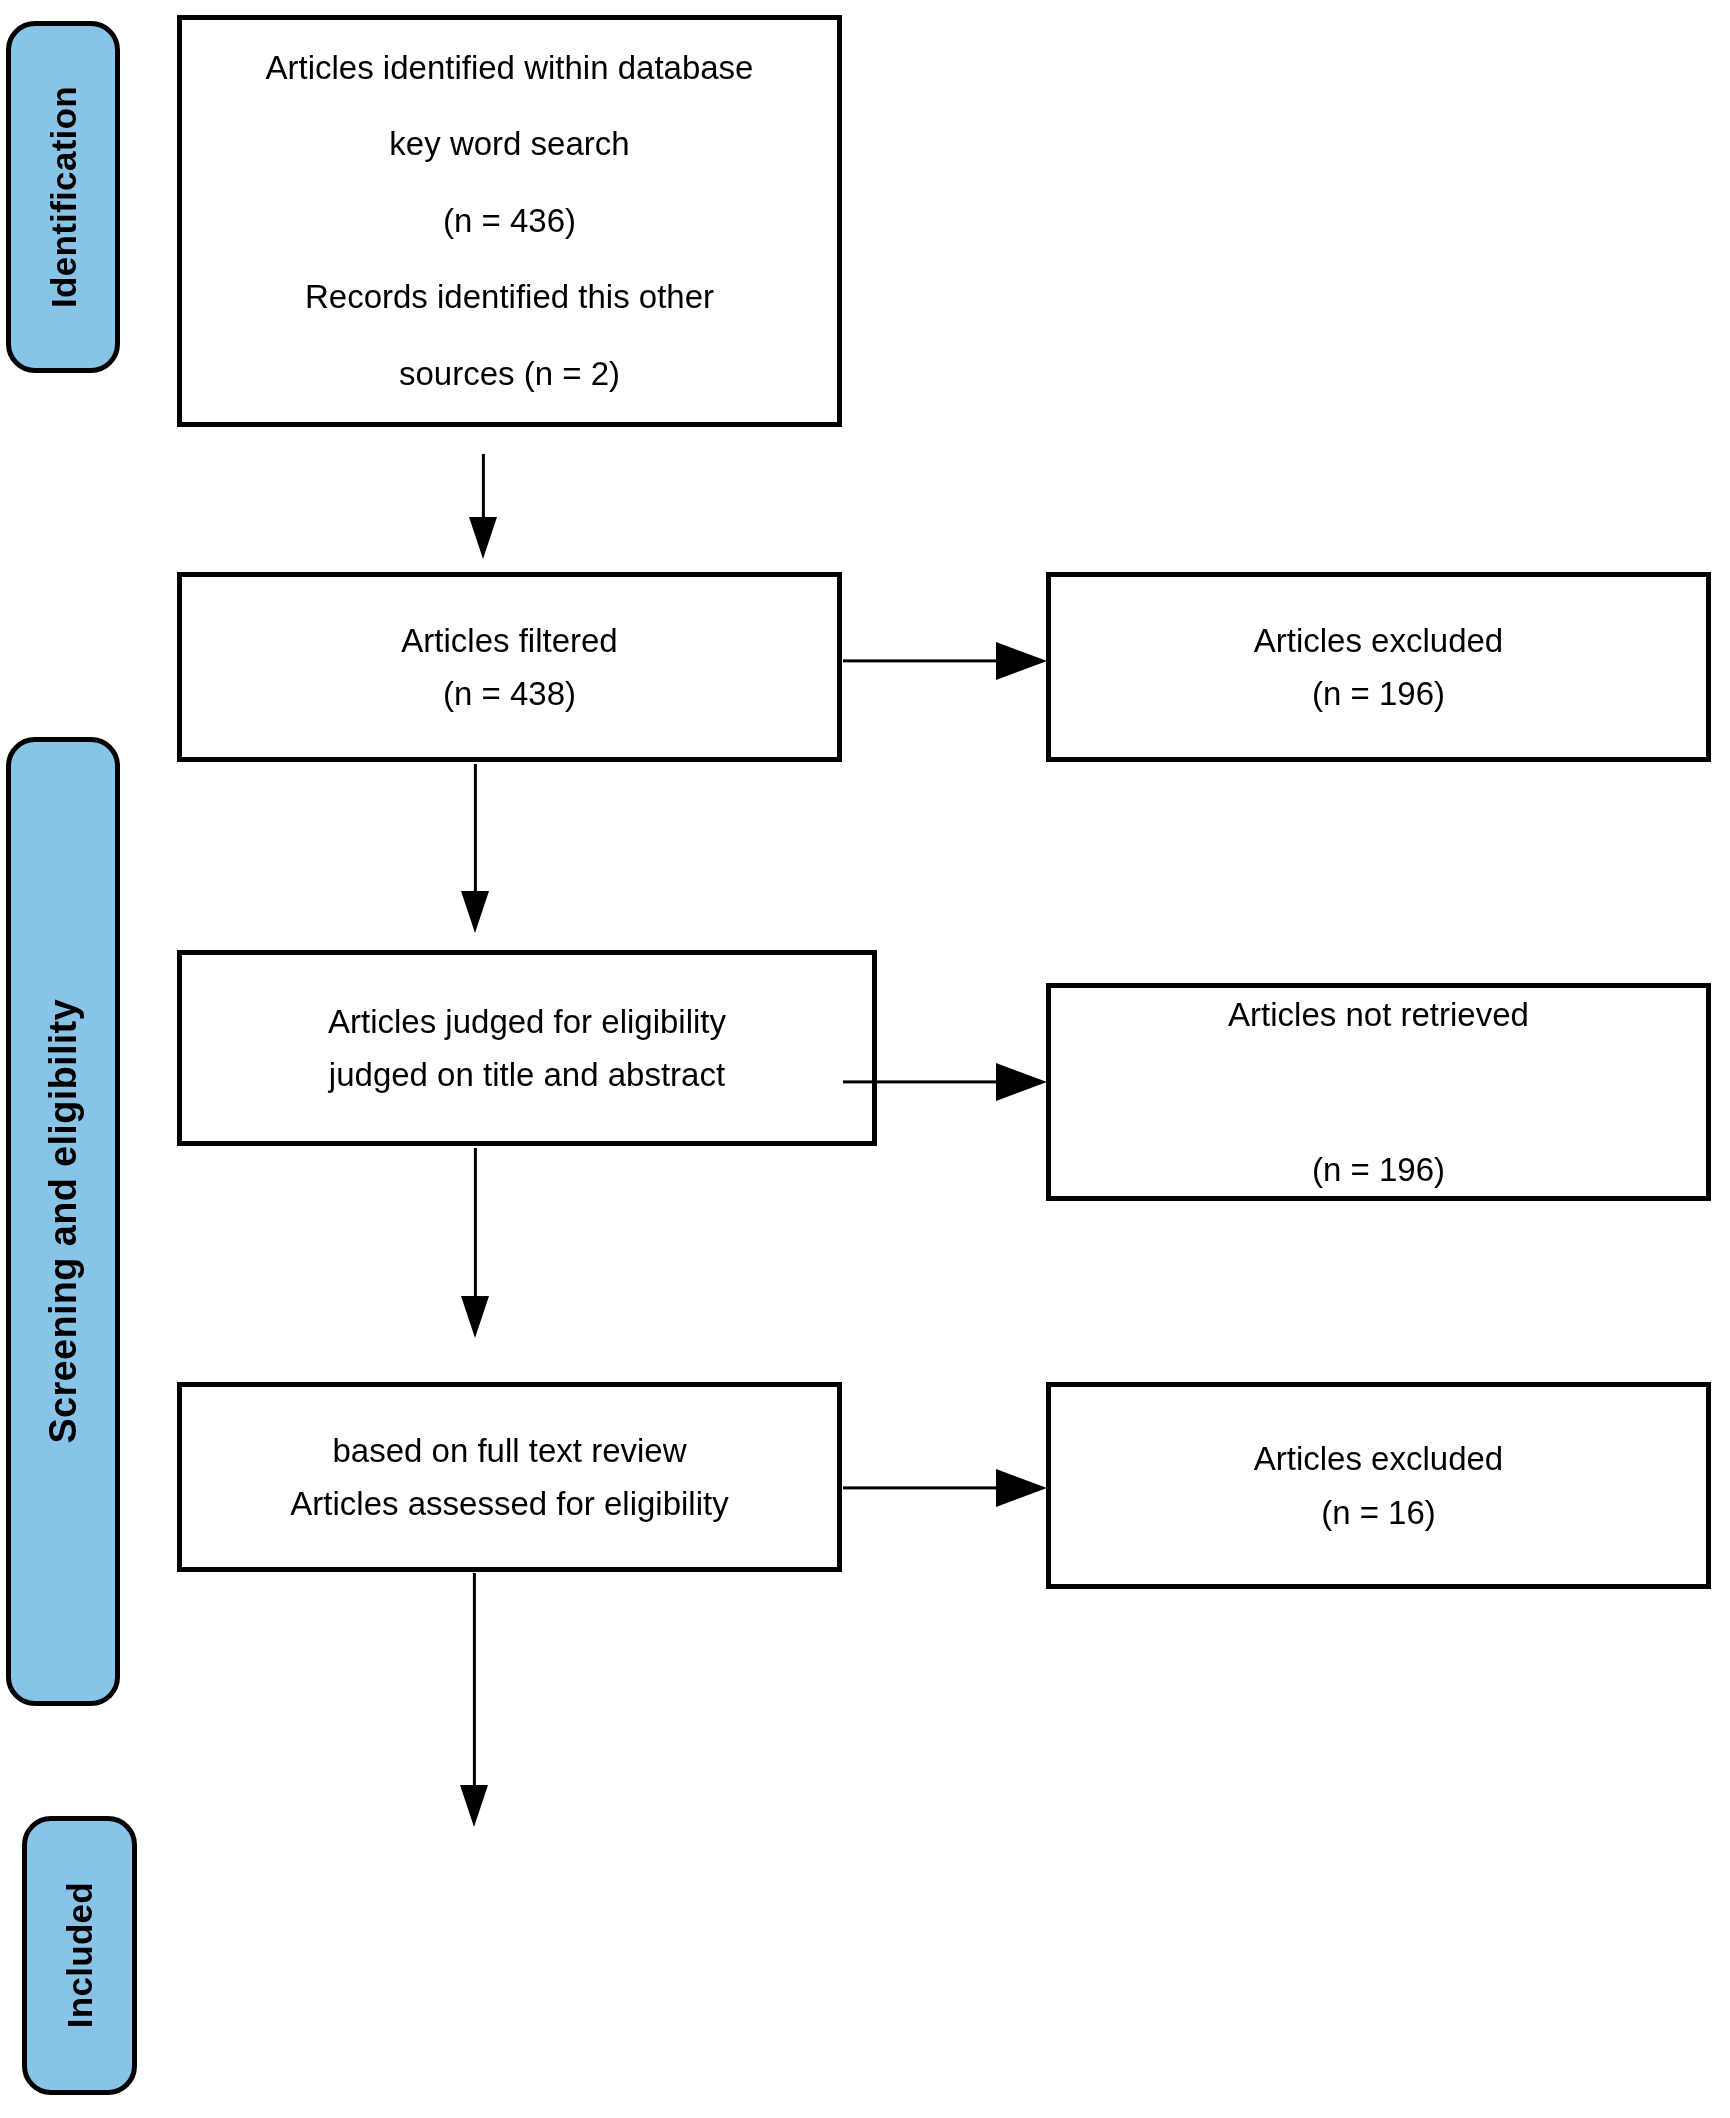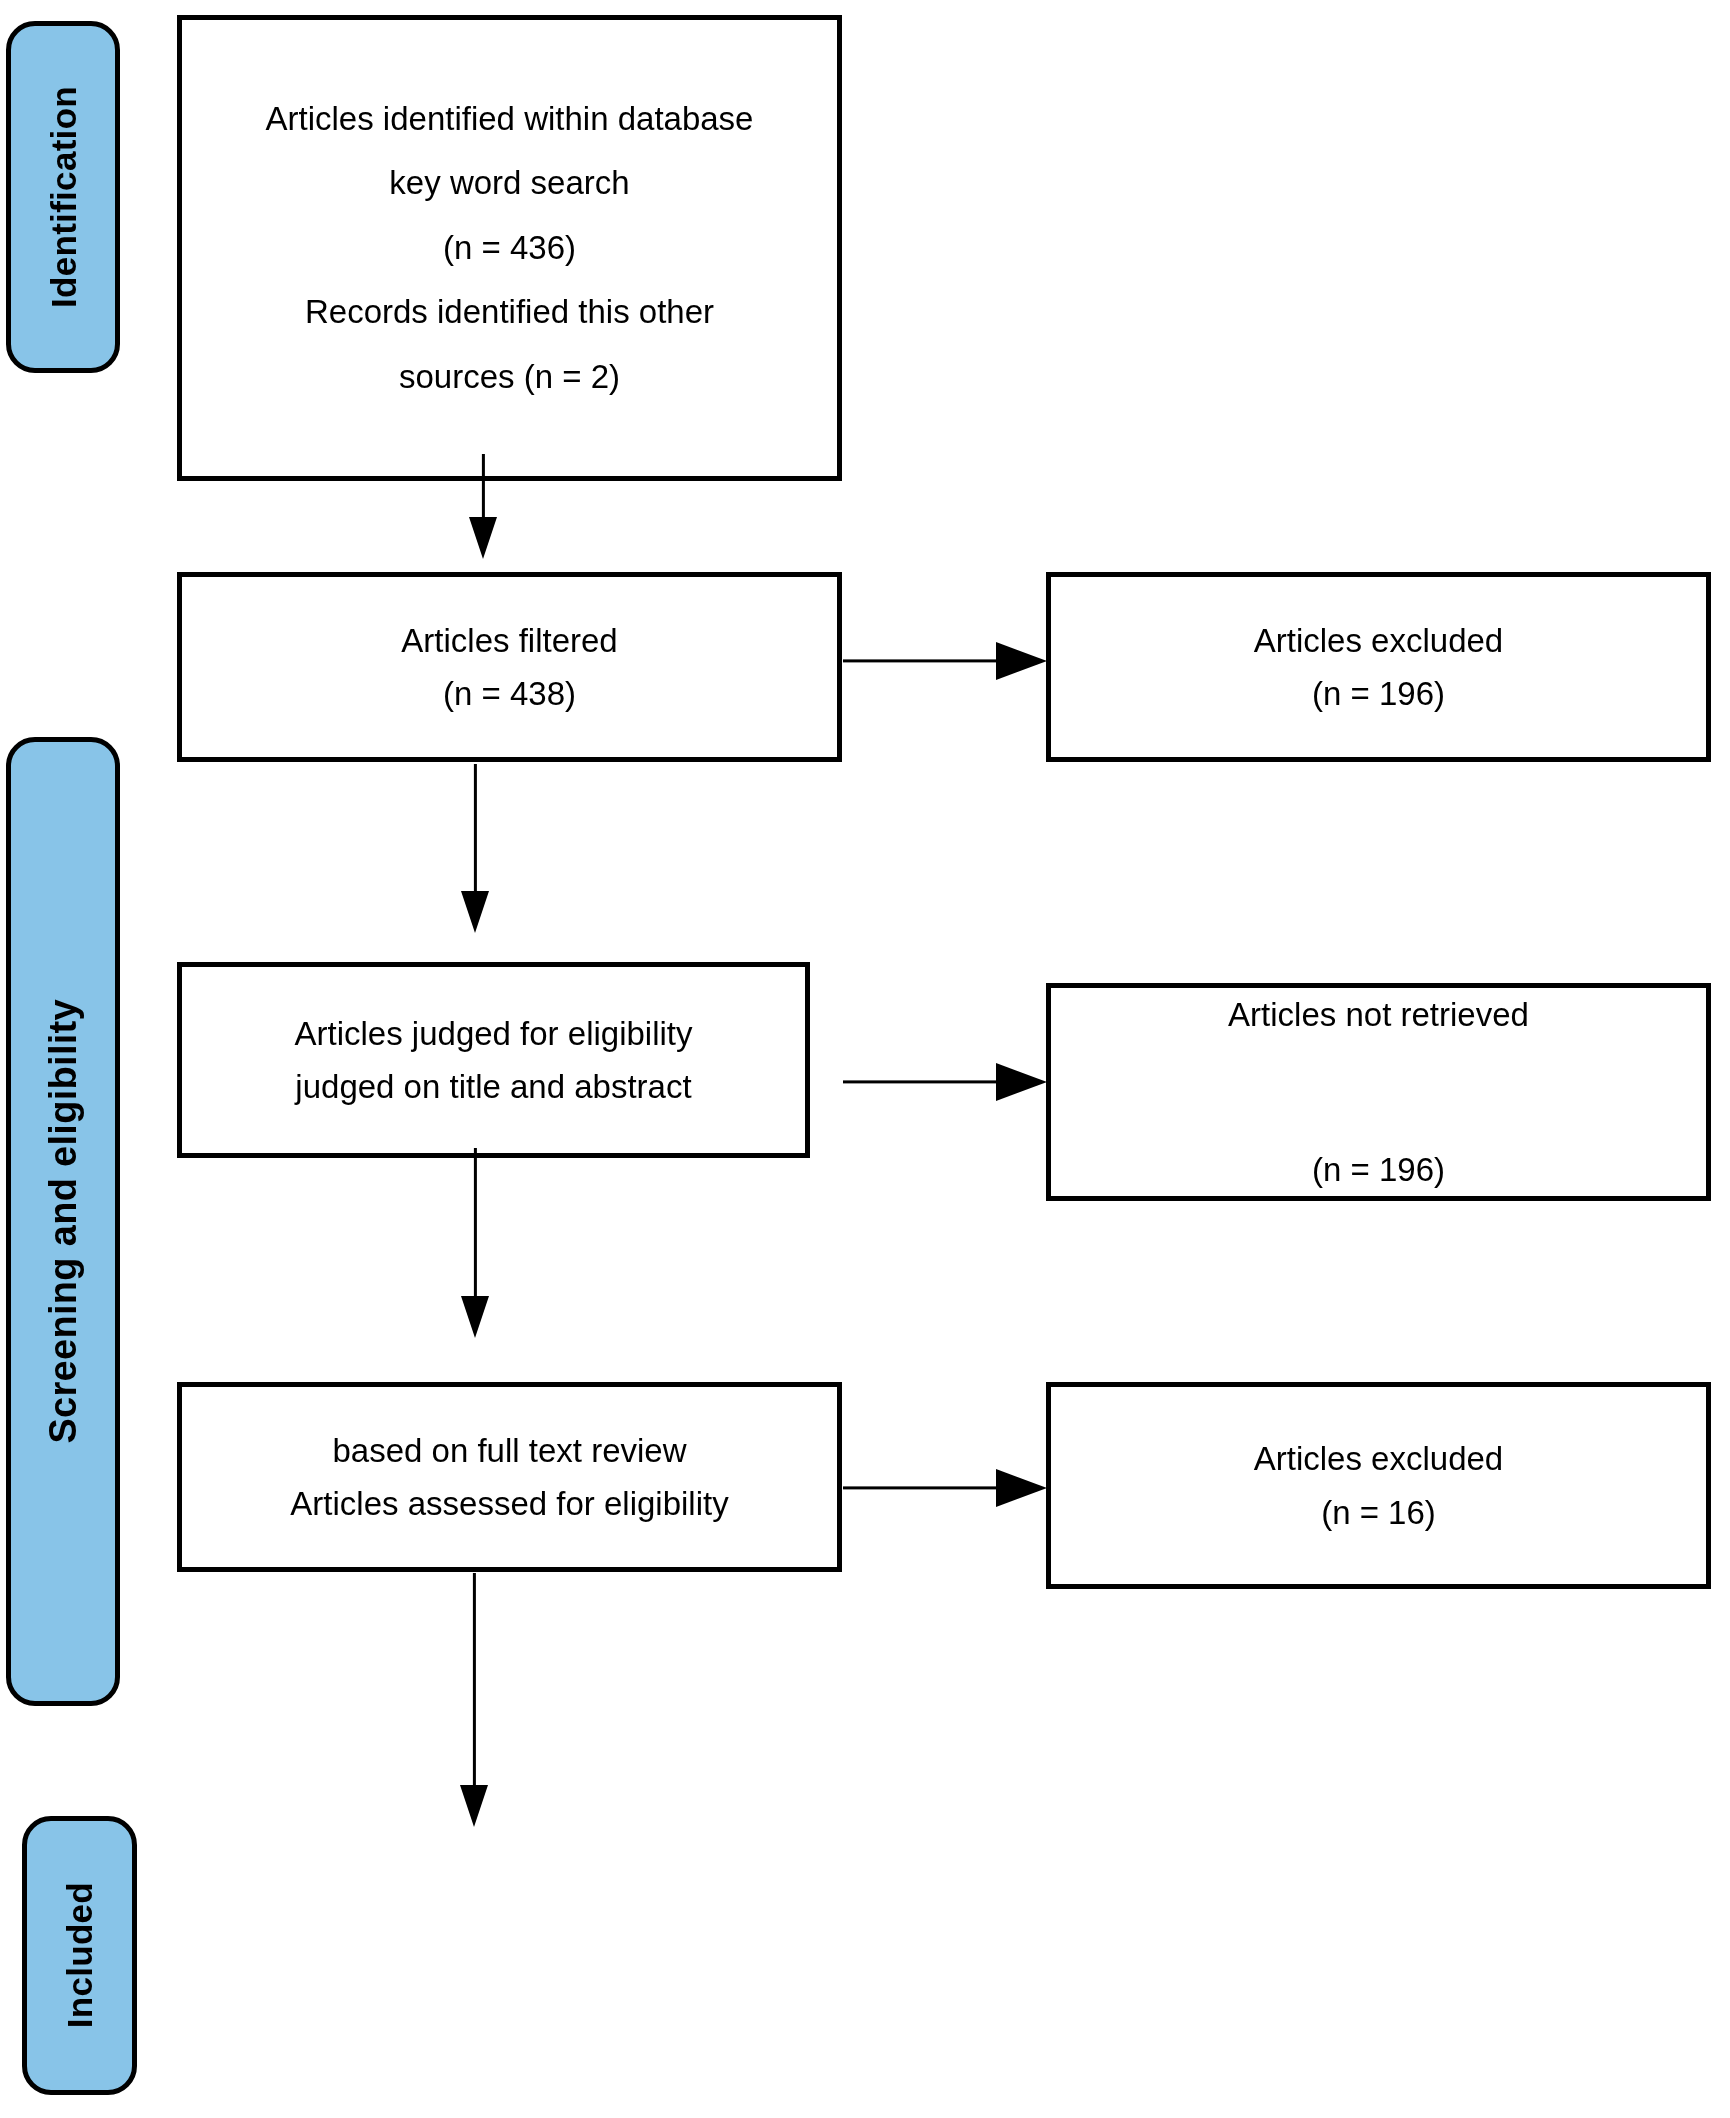--- a/index.html
+++ b/index.html
@@ -64,23 +64,23 @@
     justify-content: center;
     text-align: center;
     color: #000000;
     font-size: 33px;
     line-height: 1.62;
     padding: 0 14px;
   }
   .box .line { display: block; white-space: nowrap; }
 
   
-  #box-identified      { left: 177px; top: 15px;   width: 665px; height: 466px; }
+  #box-identified      { left: 177px; top: 15px;   width: 665px; height: 412px; gap: 12px; }
   #box-filtered        { left: 177px; top: 572px; width: 665px; height: 190px; }
-  #box-judged          { left: 177px; top: 950px; width: 633px; height: 196px; margin-top: 12px; }
+  #box-judged          { left: 177px; top: 950px; width: 700px; height: 196px; }
   #box-assessed        { left: 177px; top: 1382px; width: 665px; height: 190px; }
   #box-included        { left: 187px; top: 1832px; width: 662px; height: 283px; }
 
   
   #box-excluded-1      { left: 1046px; top: 572px; width: 665px; height: 190px; }
   #box-not-retrieved   { left: 1046px; top: 983px; width: 665px; height: 218px; justify-content: space-between; }
   #box-excluded-2      { left: 1046px; top: 1382px; width: 665px; height: 207px; }
 
   
   #box-identified { line-height: 1.95; font-size: 33px; }

